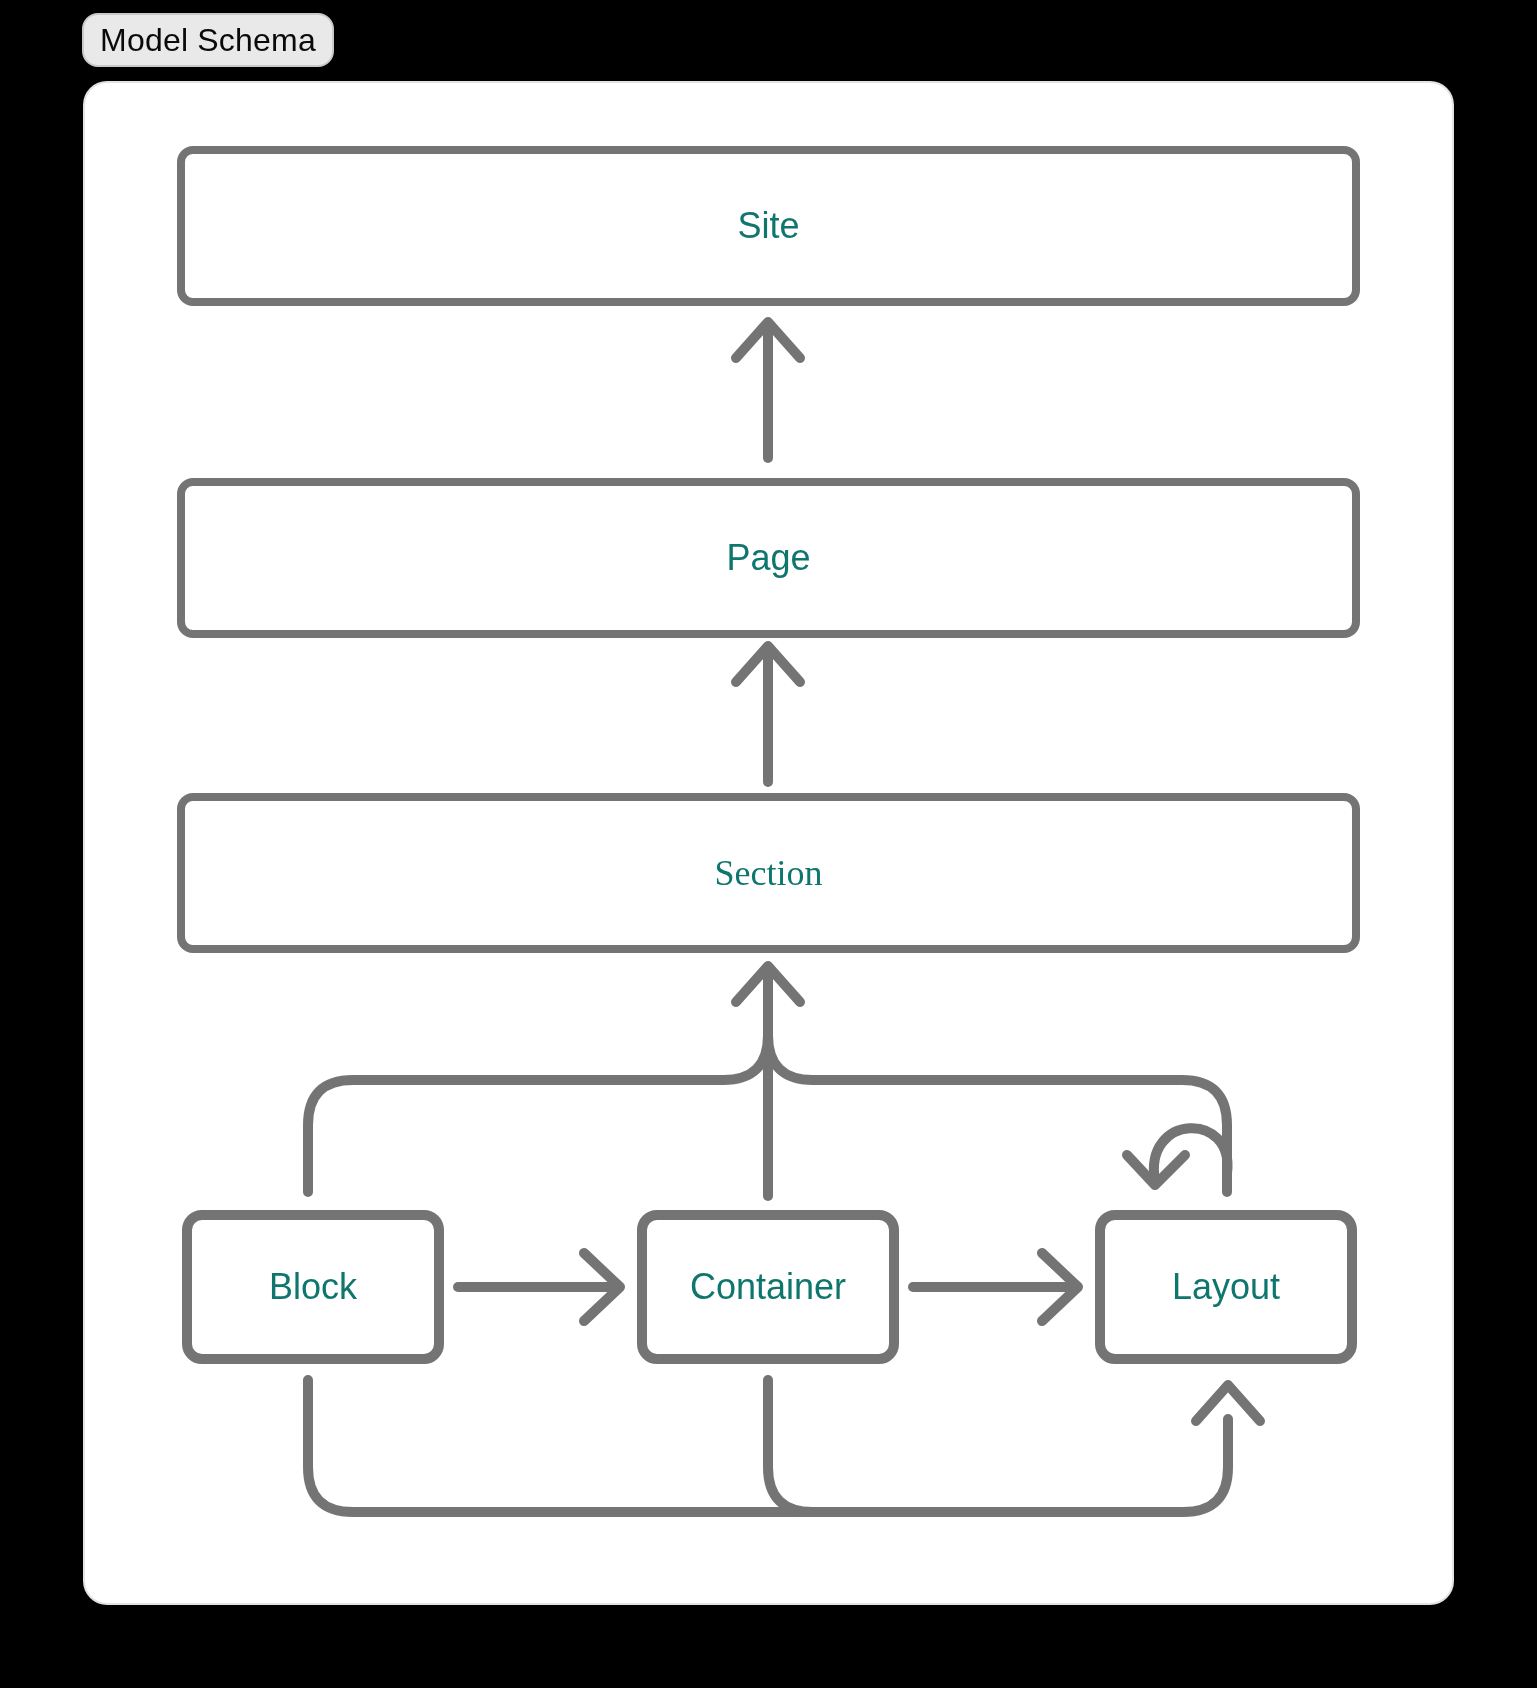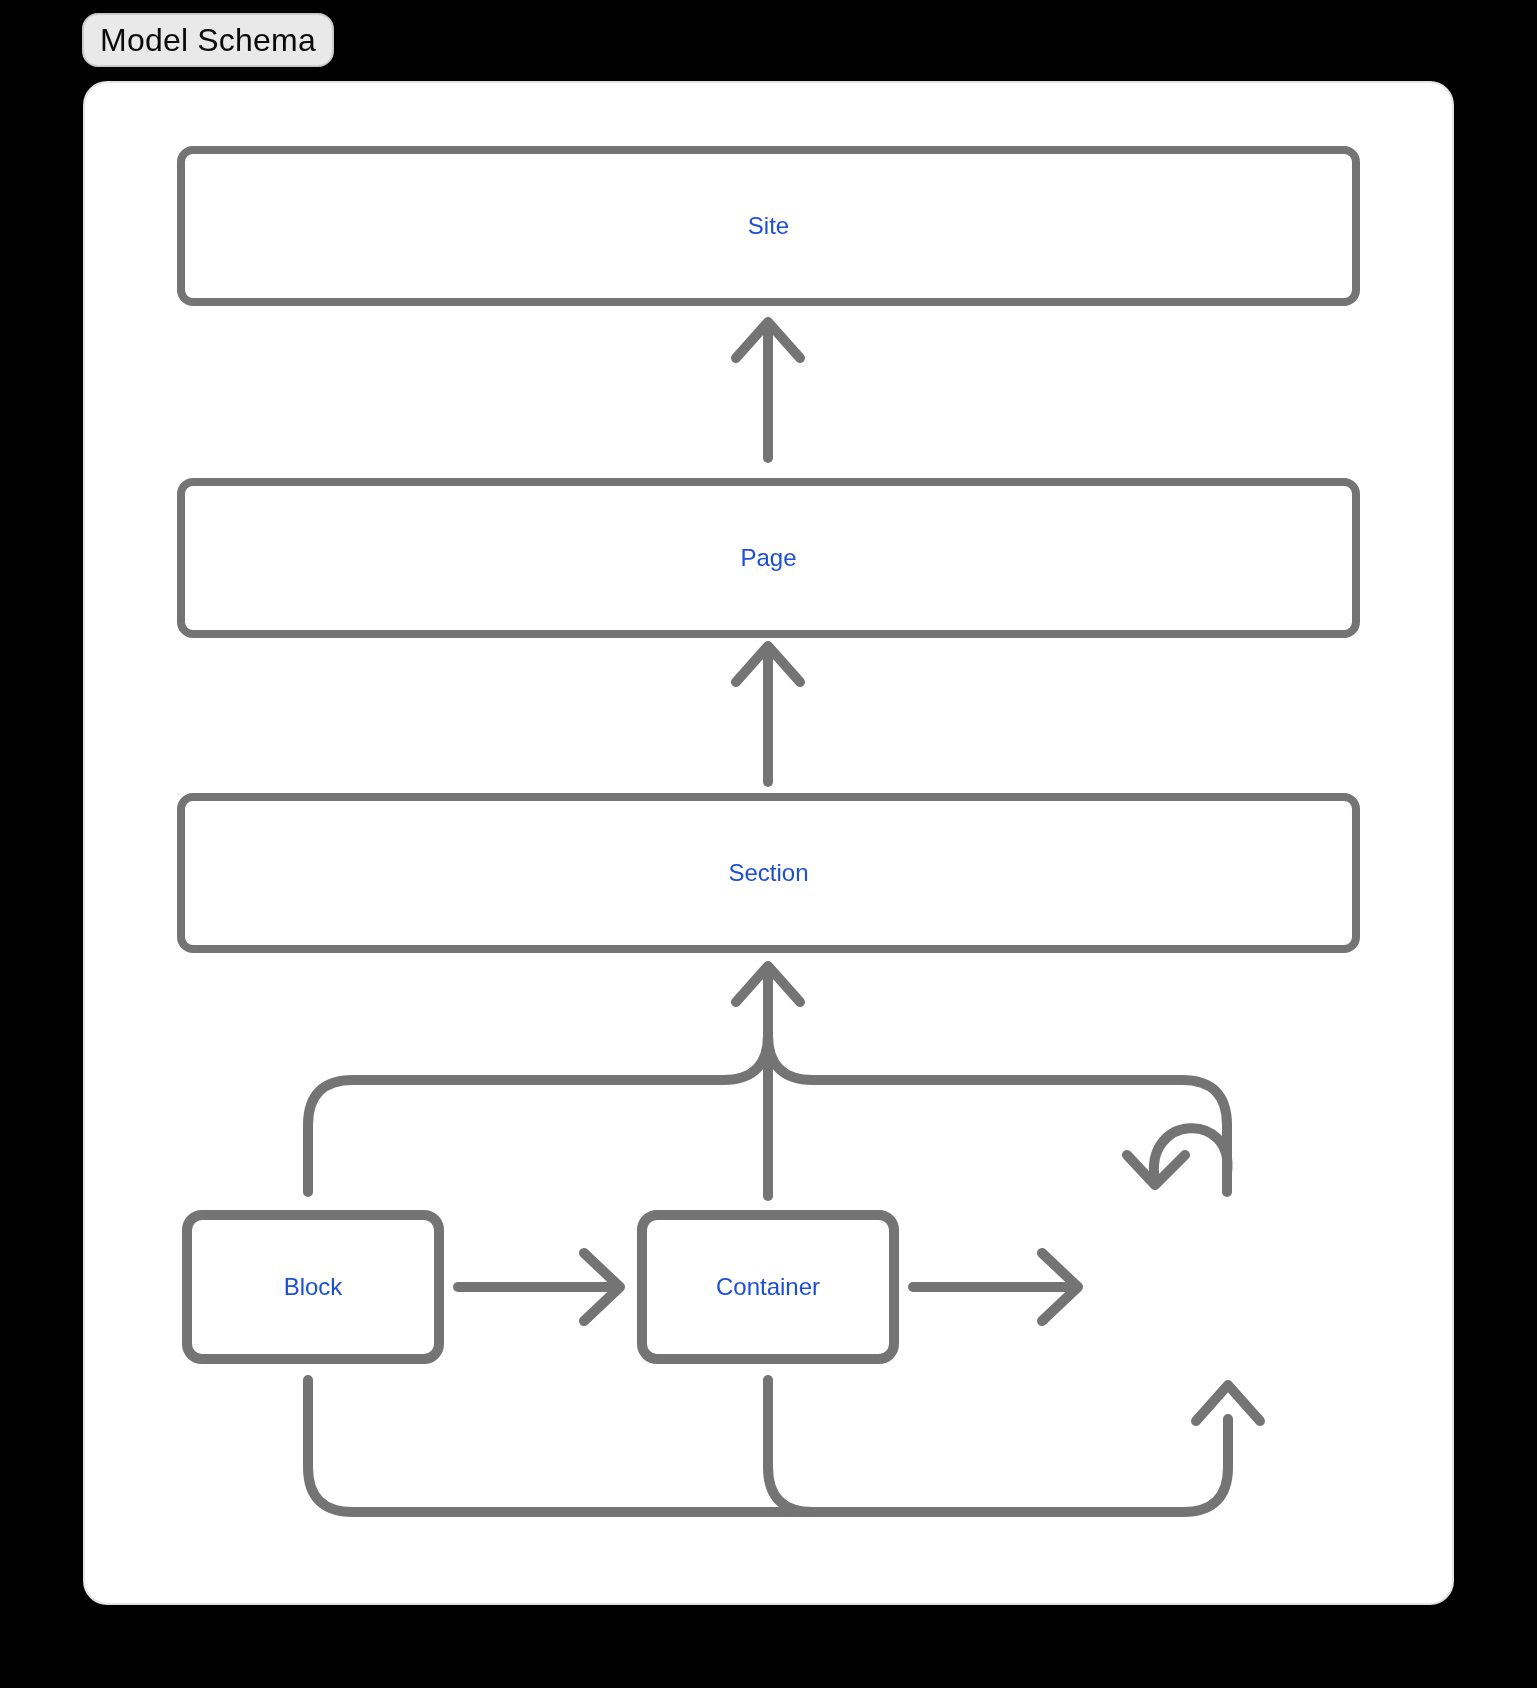--- a/index.html
+++ b/index.html
@@ -36,38 +36,38 @@
     position: absolute;
     left: 0; top: 0;
     width: 1367px; height: 1520px;
     pointer-events: none;
   }
   .node {
     position: absolute;
     box-sizing: border-box;
     background: #ffffff;
     display: flex; align-items: center; justify-content: center;
-    font-size: 24px;
-    color: #1d4ed8;
+    font-size: 36px;
+    color: #0f766e;
   }
   .node-wide {
     left: 92px;
     width: 1183px; height: 160px;
     border: 8px solid #747474;
     border-radius: 16px;
   }
   .node-small {
     width: 262px; height: 154px;
     top: 1127px;
     border: 10px solid #747474;
     border-radius: 20px;
   }
   .node-site    { top: 63px; }
   .node-page    { top: 387px; margin-top: 8px; }
-  .node-section { top: 710px; }
+  .node-section { top: 710px; font-family: Liberation Serif, serif; }
   .node-block     { left: 97px; }
   .node-container { left: 552px; }
   .node-layout    { left: 1010px; }
   svg path { stroke: #747474; stroke-width: 10; fill: none; stroke-linecap: round; stroke-linejoin: round; }
 </style>
 </head>
 <body>
 
 <div class="stage">
 
@@ -120,15 +120,18 @@
     </div>
 
     <div class="node node-small node-block">
       <span>Block</span>
     </div>
 
     <div class="node node-small node-container">
       <span>Container</span>
     </div>
 
+    <div class="node node-small node-layout">
+      <span>Layout</span>
+    </div>
 
   </div>
 </div>
 
 </body></html>

